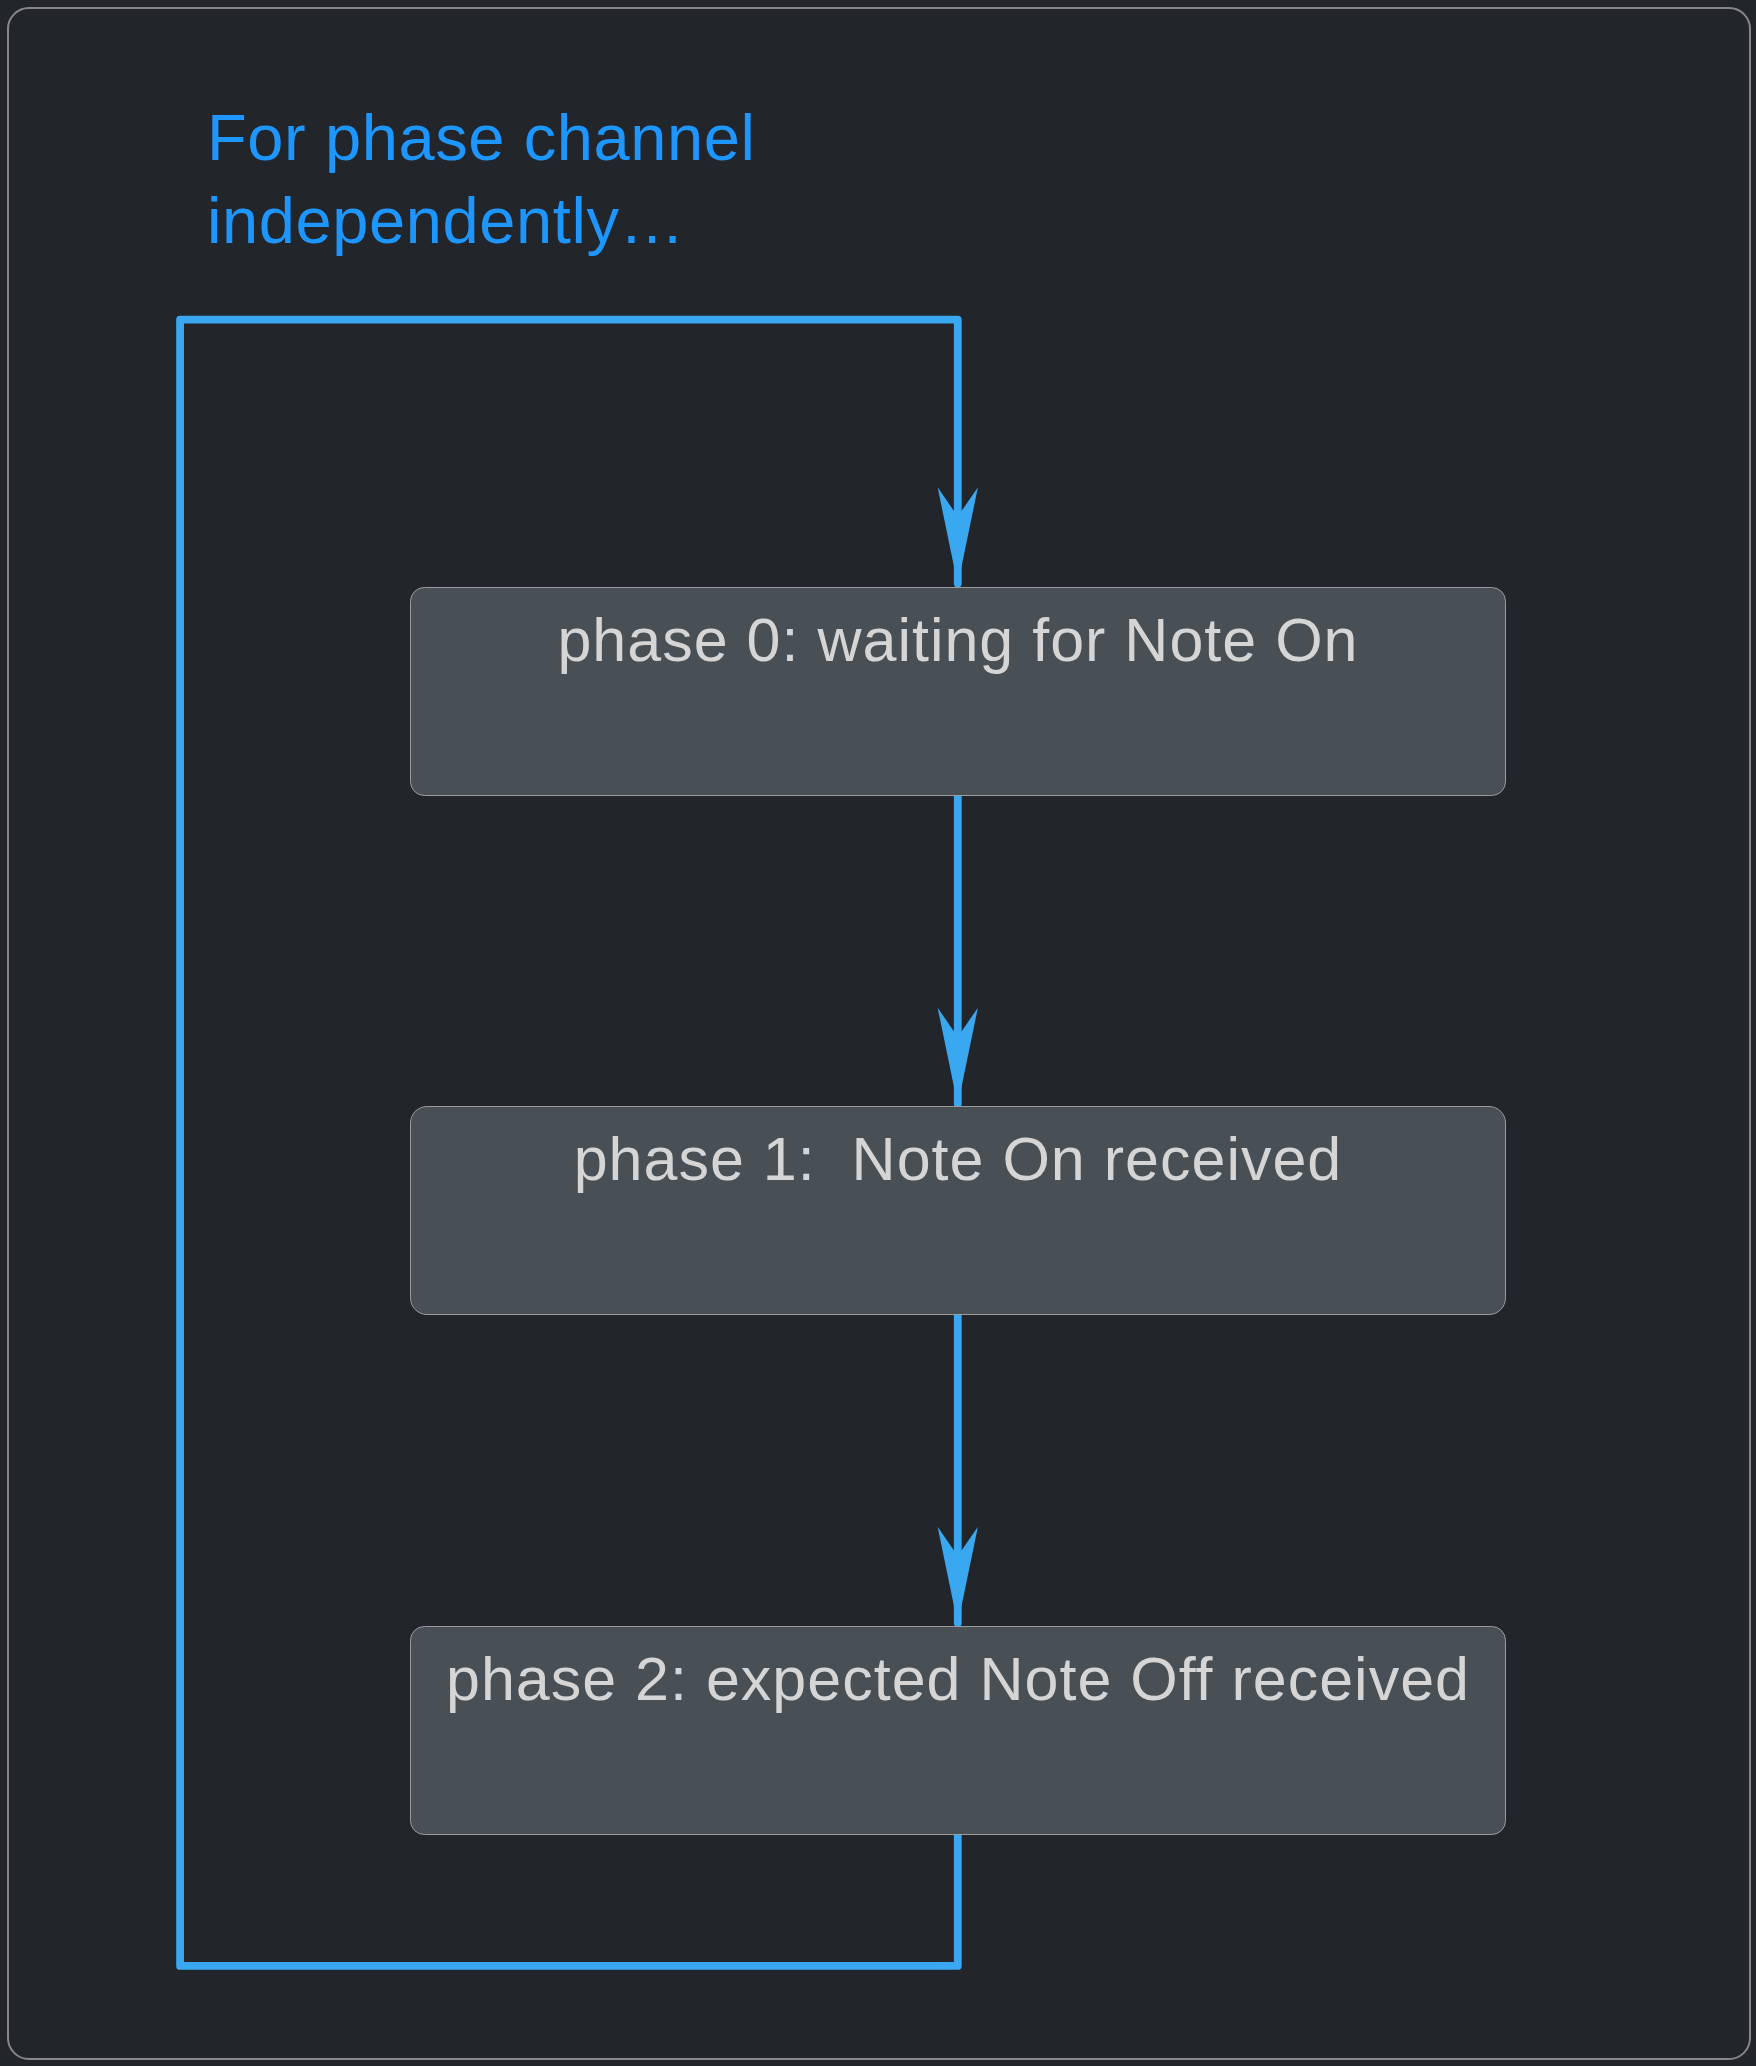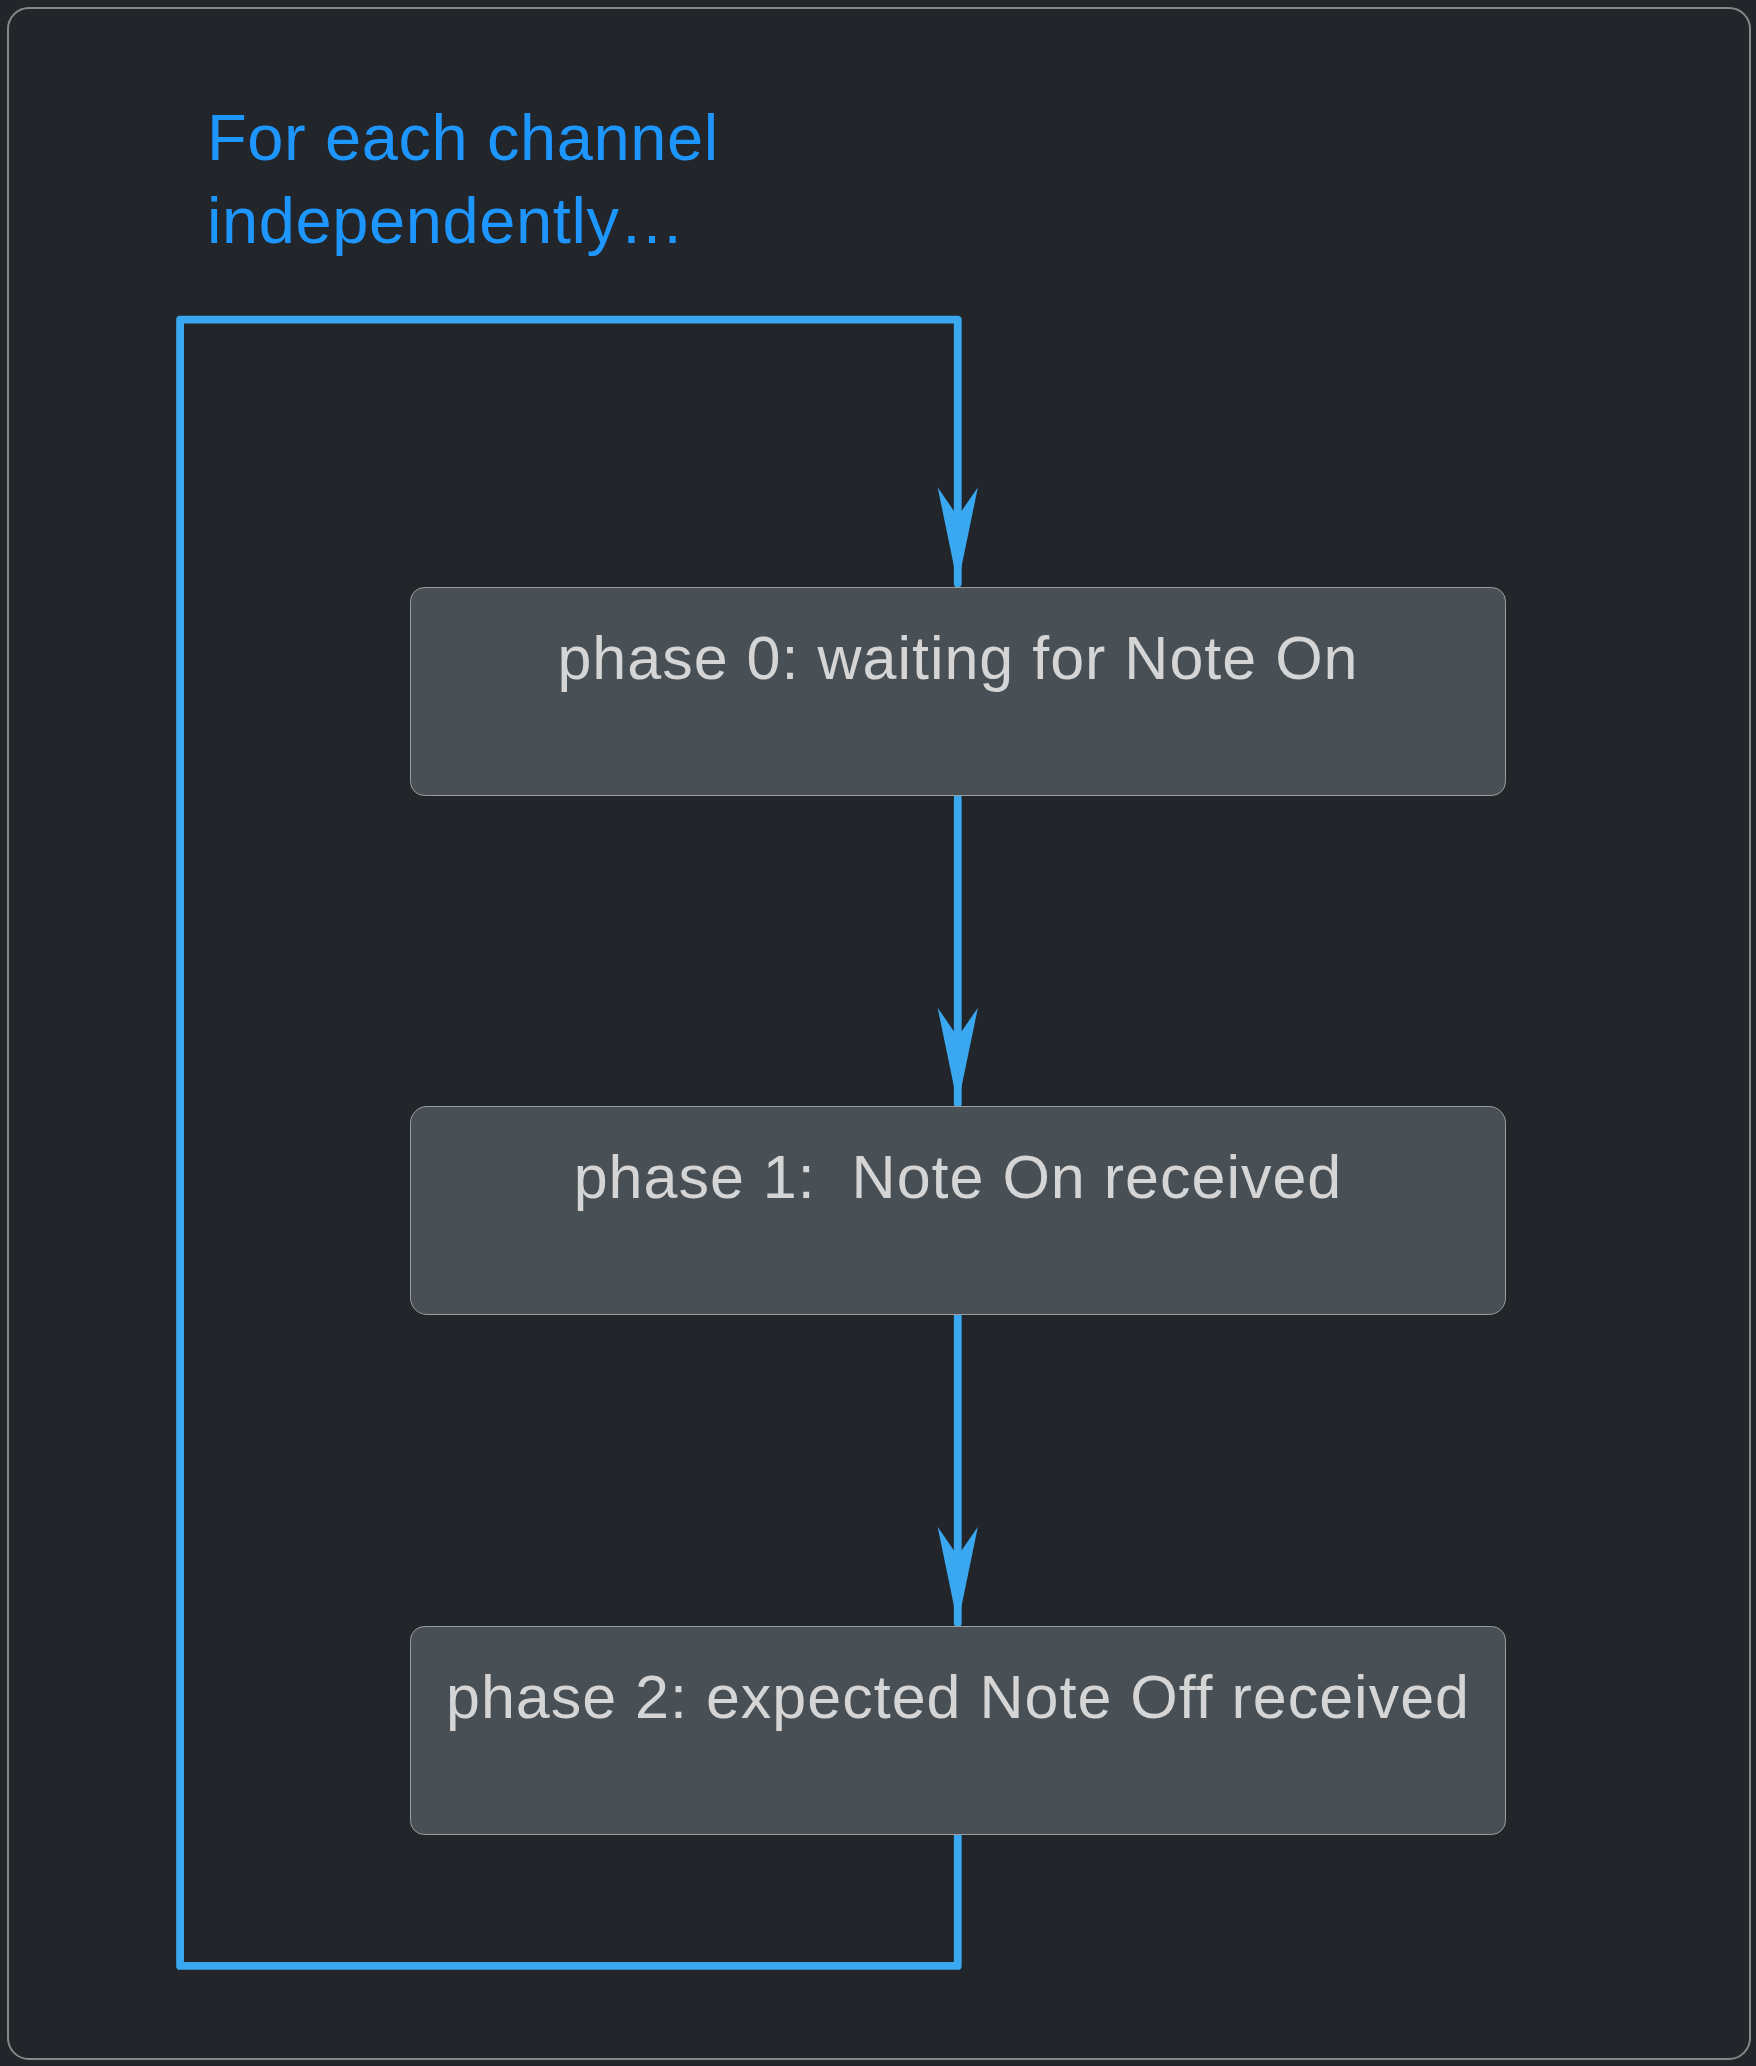--- a/index.html
+++ b/index.html
@@ -41,21 +41,21 @@
   .phase-box {
     position: absolute;
     left: 410px;
     width: 1096px;
     height: 209px;
     box-sizing: border-box;
     background: #485055;
     border: 1.9px solid #9b9b9b;
     border-radius: 14.3px;
     text-align: center;
-    padding-top: 35px;
+    padding-top: 17px;
   }
   .phase-box.p0 { top: 587px; }
   .phase-box.p1 { top: 1106px; border-radius: 17px; }
   .phase-box.p2 { top: 1626px; }
   .phase-label {
     font-size: 61px;
     letter-spacing: 1px;
     color: #d5d5d5;
     white-space: pre;
   }
@@ -70,21 +70,21 @@
     <path d="M 1474 2824 L 1474 3026 L 277 3026 L 277 492 L 1474 492 L 1474 898" fill="none" stroke="#3aa8f0" stroke-width="12" stroke-linecap="round" stroke-linejoin="round"></path>
     <polygon points="0,0 -31,-150 0,-105 31,-150" transform="translate(1474,900)" fill="#3aa8f0"></polygon>
 
     <path d="M 1474 1225 L 1474 1699" fill="none" stroke="#3aa8f0" stroke-width="12" stroke-linecap="round"></path>
     <polygon points="0,0 -31,-150 0,-105 31,-150" transform="translate(1474,1701)" fill="#3aa8f0"></polygon>
 
     <path d="M 1474 2025 L 1474 2498" fill="none" stroke="#3aa8f0" stroke-width="12" stroke-linecap="round"></path>
     <polygon points="0,0 -31,-150 0,-105 31,-150" transform="translate(1474,2500)" fill="#3aa8f0"></polygon>
   </svg>
 
-  <div class="annotation">For each channel
+  <div class="annotation">For phase channel
 independently…</div>
 
   <div class="phase-box p0">
     <span class="phase-label">phase 0: waiting for Note On</span>
   </div>
 
   <div class="phase-box p1">
     <span class="phase-label">phase 1:  Note On received</span>
   </div>
 

